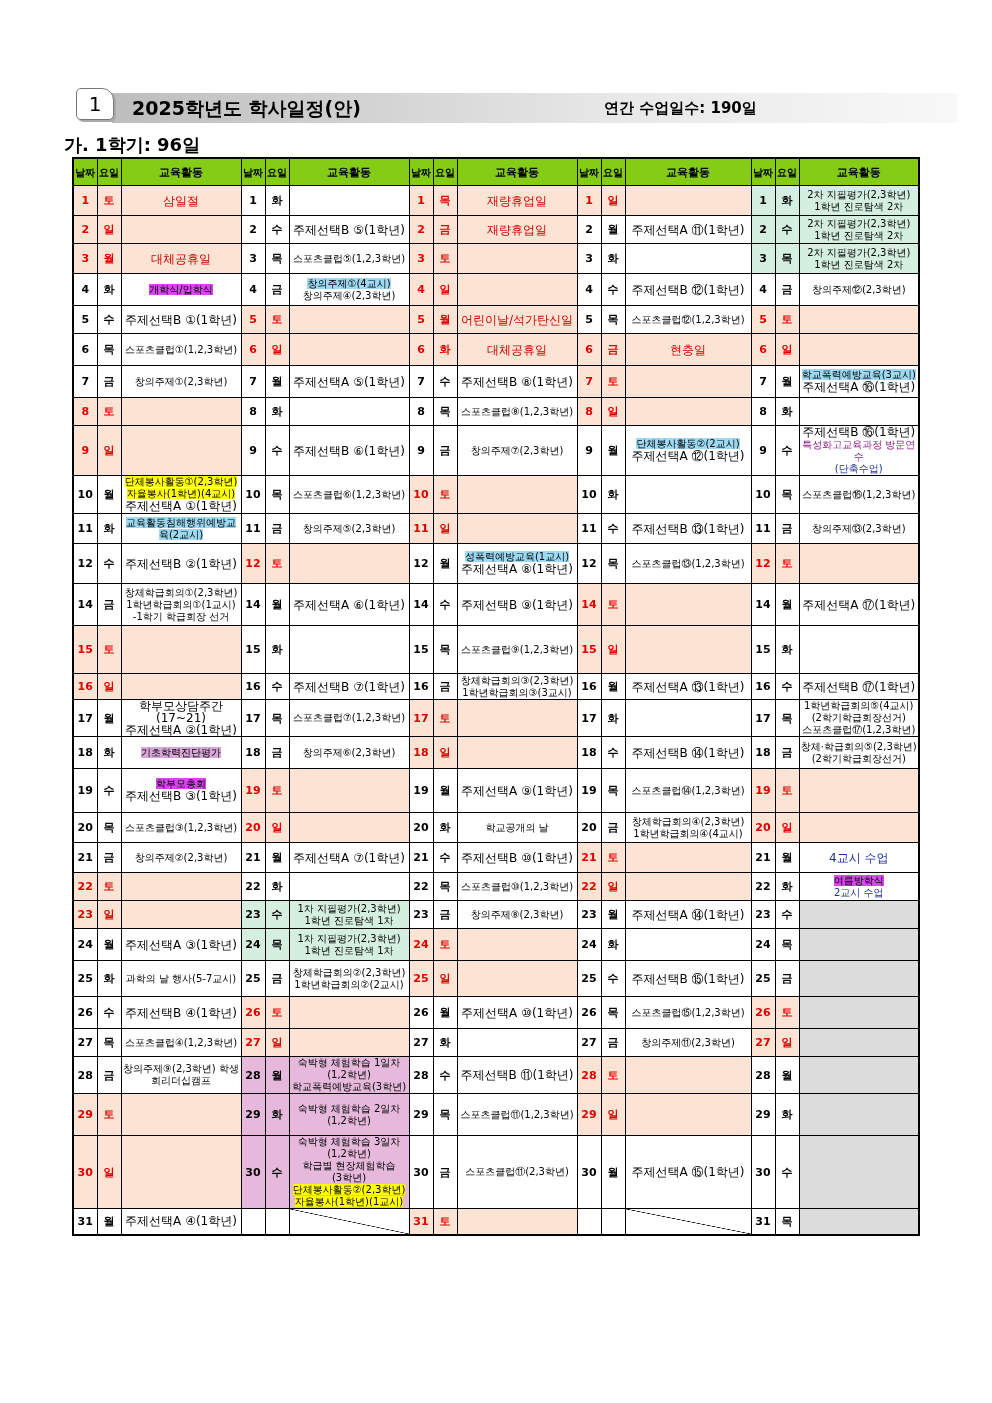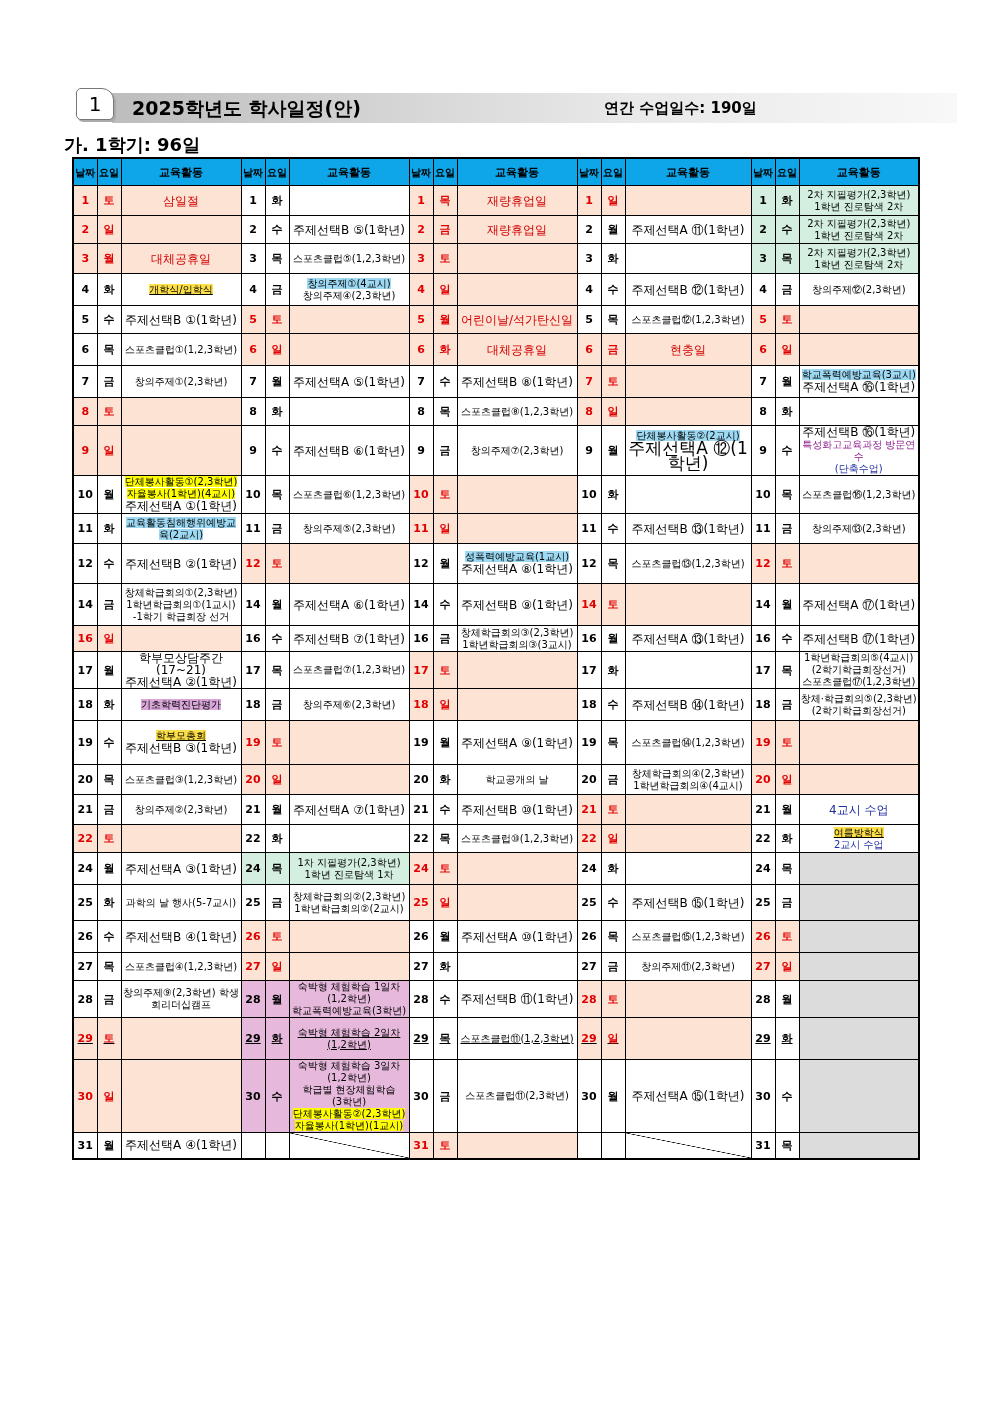--- a/index.html
+++ b/index.html
@@ -6,33 +6,33 @@
   body { width: 992px; height: 1403px; position: relative; font-family: "DejaVu Sans", "Liberation Sans", sans-serif; color: #000; overflow: hidden; }
   .title-bar { position: absolute; left: 76px; top: 88px; width: 880px; height: 38px; }
   .title-bg { position: absolute; left: 36px; top: 5px; width: 845px; height: 30px; background: linear-gradient(to right, #bdbdbd, #e8e8e8 60%, #f8f8f8); }
   .num-box { position: absolute; left: 0; top: 0; width: 36px; height: 30px; border: 1.5px solid #777; border-radius: 5px 12px 5px 5px; background: #fff; font-size: 20px; text-align: center; line-height: 30px; box-shadow: 2px 2px 0 #aaa; }
   .title-text { position: absolute; left: 56px; top: 5px; font-size: 19px; font-weight: bold; line-height: 30px; }
   .annual { position: absolute; left: 528px; top: 5px; font-size: 15px; font-weight: bold; line-height: 30px; }
   .semester { position: absolute; left: 64px; top: 133px; font-size: 18px; font-weight: bold; }
   table.cal { position: absolute; left: 72px; top: 157px; width: 846px; border-collapse: collapse; table-layout: fixed; border: 2.5px solid #000; }
   table.cal td, table.cal th { border: 1px solid #000; padding: 0; text-align: center; vertical-align: middle; overflow: hidden; }
   th.month { background: #ffff00; font-size: 14px; font-weight: bold; height: 27px; }
-  th.sub { background: #0ea5e9; font-size: 10px; font-weight: bold; height: 26px; line-height: 11px; }
+  th.sub { background: #84cc16; font-size: 10px; font-weight: bold; height: 26px; line-height: 11px; }
   th.sub.act { font-size: 11px; }
   td.d { font-size: 11px; font-weight: bold; }
   td.w { font-size: 11px; font-weight: bold; }
   td.a { font-size: 10px; line-height: 12px; }
   td.hol { color: #d00000; font-size: 12px !important; }
   td.big { font-size: 12px !important; }
   td.green { background: #d4eedf !important; }
   td.purple { background: #e6b8dc !important; }
   td.gray { background: #dcdcdc !important; }
   .hl-y { background: #ffff00; }
   .hl-b { background: #9dd9f3; }
-  .hl-g { background: #fde047; text-decoration: underline; }
+  .hl-g { background: #d946ef; }
   .hl-p { background: #d8a6d8; }
   .c-navy { color: #1f2ea0; }
   .c-purple { color: #8b1a8b; }
   .diag { position: relative; }
   .diag::after { content: ""; position: absolute; left: 0; top: 0; width: 100%; height: 100%; background: linear-gradient(to bottom left, transparent calc(50% - 0.6px), #000 50%, transparent calc(50% + 0.6px)); }
 </style>
 </head>
 <body>
 
 <div class="title-bar">
@@ -239,21 +239,21 @@
         <td class="d">9</td>
         <td class="w">수</td>
         <td class="a big">주제선택B ⑥(1학년)</td>
         <td class="d">9</td>
         <td class="w">금</td>
         <td class="a">창의주제⑦(2,3학년)</td>
         <td class="d">9</td>
         <td class="w">월</td>
         <td class="a">
           <div><span class="hl-b">단체봉사활동②(2교시)</span></div>
-          <div><span class="" style="font-size: 17px;">주제선택A ⑫(1학년)</span></div>
+          <div><span class="" style="font-size: 12px;">주제선택A ⑫(1학년)</span></div>
         </td>
         <td class="d">9</td>
         <td class="w">수</td>
         <td class="a">
           <div><span class="" style="font-size: 12px;">주제선택B ⑯(1학년)</span></div>
           <div><span class="c-purple">특성화고교육과정 방문연수</span></div>
           <div><span class="c-navy">(단축수업)</span></div>
         </td>
       </tr>
       <tr style="height: 38px;">
@@ -328,20 +328,37 @@
         <td class="d">14</td>
         <td class="w">수</td>
         <td class="a big">주제선택B ⑨(1학년)</td>
         <td class="d" style="background: rgb(253, 227, 212); color: rgb(224, 0, 0);">14</td>
         <td class="w" style="background: rgb(253, 227, 212); color: rgb(224, 0, 0);">토</td>
         <td class="a" style="background: rgb(253, 227, 212);"></td>
         <td class="d">14</td>
         <td class="w">월</td>
         <td class="a big">주제선택A ⑰(1학년)</td>
       </tr>
+      <tr style="height: 48px;">
+        <td class="d" style="background: rgb(253, 227, 212); color: rgb(224, 0, 0);">15</td>
+        <td class="w" style="background: rgb(253, 227, 212); color: rgb(224, 0, 0);">토</td>
+        <td class="a" style="background: rgb(253, 227, 212);"></td>
+        <td class="d">15</td>
+        <td class="w">화</td>
+        <td class="a"></td>
+        <td class="d">15</td>
+        <td class="w">목</td>
+        <td class="a">스포츠클럽⑨(1,2,3학년)</td>
+        <td class="d" style="background: rgb(253, 227, 212); color: rgb(224, 0, 0);">15</td>
+        <td class="w" style="background: rgb(253, 227, 212); color: rgb(224, 0, 0);">일</td>
+        <td class="a" style="background: rgb(253, 227, 212);"></td>
+        <td class="d">15</td>
+        <td class="w">화</td>
+        <td class="a"></td>
+      </tr>
       <tr style="height: 26px;">
         <td class="d" style="background: rgb(253, 227, 212); color: rgb(224, 0, 0);">16</td>
         <td class="w" style="background: rgb(253, 227, 212); color: rgb(224, 0, 0);">일</td>
         <td class="a" style="background: rgb(253, 227, 212);"></td>
         <td class="d">16</td>
         <td class="w">수</td>
         <td class="a big">주제선택B ⑦(1학년)</td>
         <td class="d">16</td>
         <td class="w">금</td>
         <td class="a">
@@ -468,20 +485,40 @@
         <td class="a">스포츠클럽⑩(1,2,3학년)</td>
         <td class="d" style="background: rgb(253, 227, 212); color: rgb(224, 0, 0);">22</td>
         <td class="w" style="background: rgb(253, 227, 212); color: rgb(224, 0, 0);">일</td>
         <td class="a" style="background: rgb(253, 227, 212);"></td>
         <td class="d">22</td>
         <td class="w">화</td>
         <td class="a">
           <div><span class="hl-g">여름방학식</span></div>
           <div><span class="c-navy">2교시 수업</span></div>
         </td>
+      </tr>
+      <tr style="height: 28px;">
+        <td class="d" style="background: rgb(253, 227, 212); color: rgb(224, 0, 0);">23</td>
+        <td class="w" style="background: rgb(253, 227, 212); color: rgb(224, 0, 0);">일</td>
+        <td class="a" style="background: rgb(253, 227, 212);"></td>
+        <td class="d green">23</td>
+        <td class="w green">수</td>
+        <td class="a green">
+          <div>1차 지필평가(2,3학년)</div>
+          <div>1학년 진로탐색 1차</div>
+        </td>
+        <td class="d">23</td>
+        <td class="w">금</td>
+        <td class="a">창의주제⑧(2,3학년)</td>
+        <td class="d">23</td>
+        <td class="w">월</td>
+        <td class="a big">주제선택A ⑭(1학년)</td>
+        <td class="d">23</td>
+        <td class="w">수</td>
+        <td class="a gray"></td>
       </tr>
       <tr style="height: 32px;">
         <td class="d">24</td>
         <td class="w">월</td>
         <td class="a big">주제선택A ③(1학년)</td>
         <td class="d green">24</td>
         <td class="w green">목</td>
         <td class="a green">
           <div>1차 지필평가(2,3학년)</div>
           <div>1학년 진로탐색 1차</div>
@@ -564,21 +601,21 @@
         <td class="d">28</td>
         <td class="w">수</td>
         <td class="a big">주제선택B ⑪(1학년)</td>
         <td class="d" style="background: rgb(253, 227, 212); color: rgb(224, 0, 0);">28</td>
         <td class="w" style="background: rgb(253, 227, 212); color: rgb(224, 0, 0);">토</td>
         <td class="a" style="background: rgb(253, 227, 212);"></td>
         <td class="d">28</td>
         <td class="w">월</td>
         <td class="a gray"></td>
       </tr>
-      <tr style="height: 42px; text-decoration: underline;">
+      <tr style="height: 42px;">
         <td class="d" style="background: rgb(253, 227, 212); color: rgb(224, 0, 0);">29</td>
         <td class="w" style="background: rgb(253, 227, 212); color: rgb(224, 0, 0);">토</td>
         <td class="a" style="background: rgb(253, 227, 212);"></td>
         <td class="d purple">29</td>
         <td class="w purple">화</td>
         <td class="a purple">
           <div>숙박형 체험학습 2일차</div>
           <div>(1,2학년)</div>
         </td>
         <td class="d">29</td>

